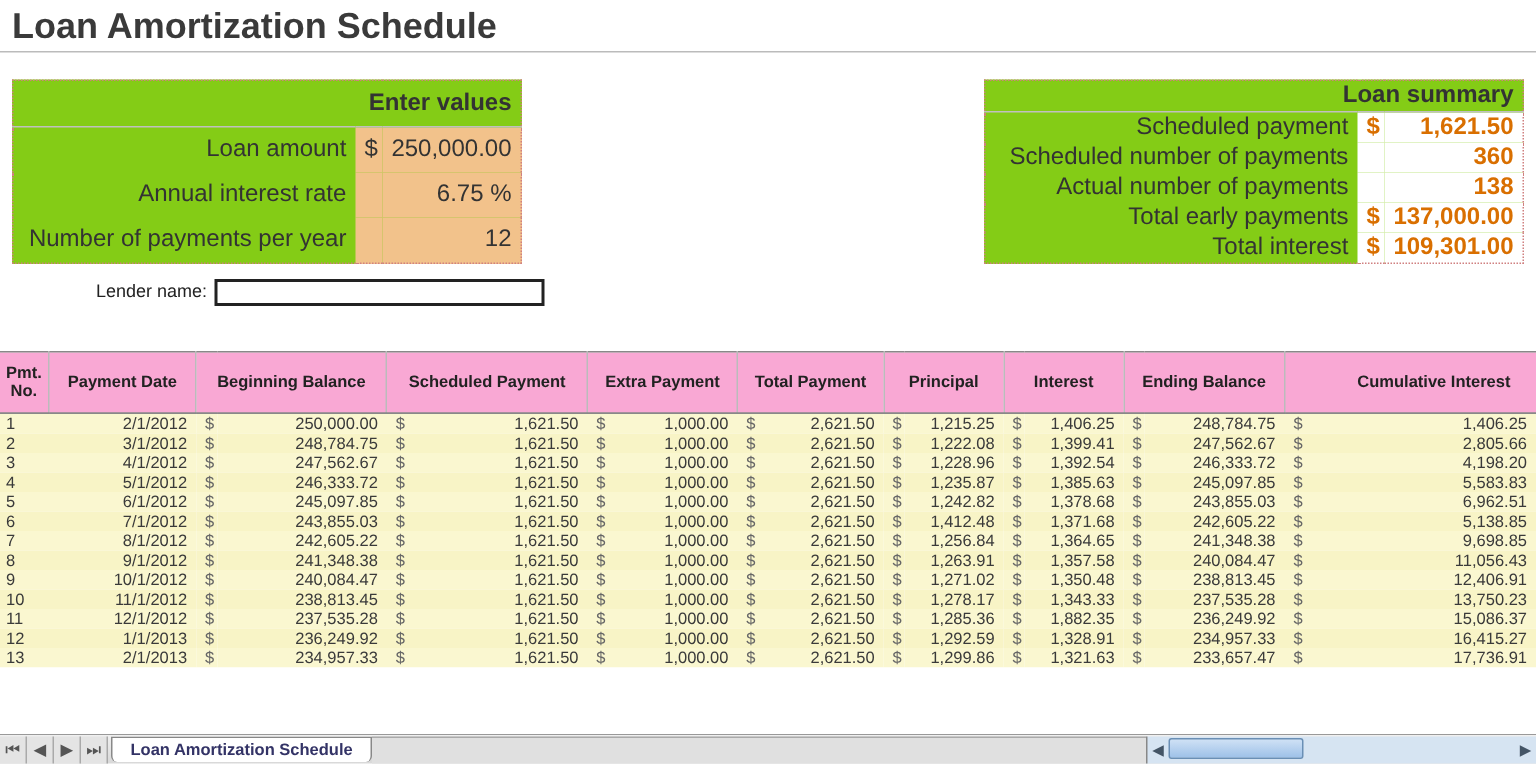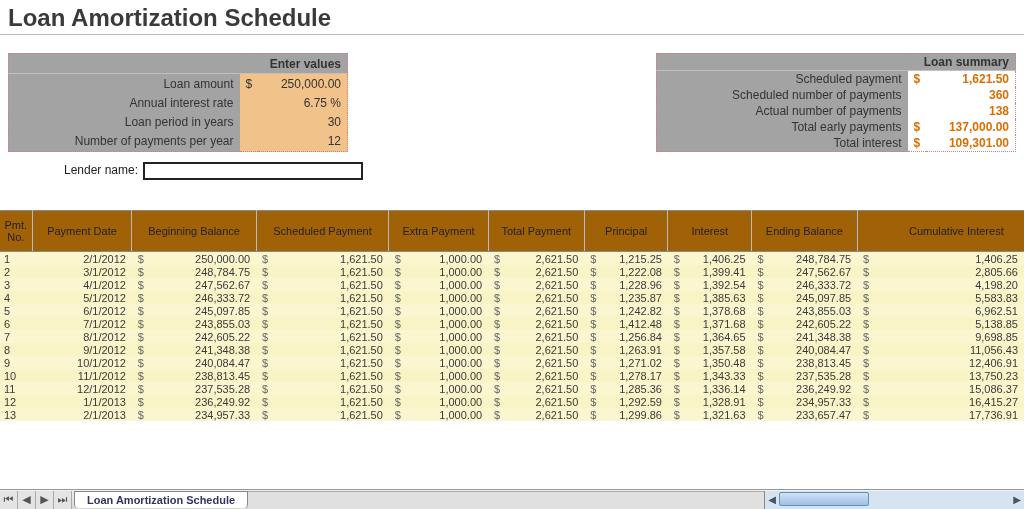--- a/index.html
+++ b/index.html
@@ -22,23 +22,23 @@
   }
   .top-panels {
     display: flex;
     justify-content: space-between;
     padding: 0 8px;
     margin-bottom: 10px;
   }
   .panel {
     border: 1px dotted #d08080;
     border-collapse: collapse;
-    font-size: 12px;
+    font-size: 16px;
     color: #333;
-    background: #a3a3a3;
+    background: #84cc16;
   }
   .panel td { padding: 1px 6px; vertical-align: middle; }
   .panel .hdr {
     font-weight: bold;
     text-align: right;
     border-bottom: 1px solid #c0c0c0;
   }
   .panel .lbl { text-align: right; }
   .panel .val {
     text-align: right;
@@ -70,23 +70,23 @@
     width: 100%;
     border-collapse: collapse;
     font-size: 11px;
   }
   .sched thead th {
     border-top: 1px solid #888;
     border-bottom: 1px solid #888;
     border-left: 1px solid #bbb;
     border-right: 1px solid #bbb;
     padding: 8px 4px;
-    font-weight: normal;
+    font-weight: bold;
     text-align: center;
-    background: #a16207;
+    background: #f9a8d4;
     color: #222;
   }
   .sched thead th:first-child { border-left: none; width:32px;}
   .sched thead th:last-child { border-right: none; padding-left: 35px; }
   .sched tbody td {
     padding: 1px 6px 0 6px;
     text-align: right;
     background: #faf7d0;
     color: #3a3a3a;
     border: none;
@@ -168,25 +168,20 @@
       <tbody id="ev-body">
         <tr>
           <td class="lbl">Loan amount</td>
           <td class="sym input-cell">$</td>
           <td class="val input-cell">250,000.00</td>
         </tr>
         <tr>
           <td class="lbl">Annual interest rate</td>
           <td class="sym input-cell"></td>
           <td class="val input-cell">6.75  %</td>
-        </tr>
-        <tr>
-          <td class="lbl">Loan period in years</td>
-          <td class="sym input-cell"></td>
-          <td class="val input-cell">30</td>
         </tr>
         <tr>
           <td class="lbl">Number of payments per year</td>
           <td class="sym input-cell"></td>
           <td class="val input-cell">12</td>
         </tr>
       </tbody>
   </table>
   <table class="panel right-panel">
     <tbody>
@@ -452,21 +447,21 @@
         <td>237,535.28</td>
         <td class="dollar">$</td>
         <td>1,621.50</td>
         <td class="dollar">$</td>
         <td>1,000.00</td>
         <td class="dollar">$</td>
         <td>2,621.50</td>
         <td class="dollar">$</td>
         <td>1,285.36</td>
         <td class="dollar">$</td>
-        <td>1,336.14</td>
+        <td>1,882.35</td>
         <td class="dollar">$</td>
         <td>236,249.92</td>
         <td class="dollar">$</td>
         <td>15,086.37</td>
       </tr>
       <tr>
         <td class="pmtno">12</td>
         <td>1/1/2013</td>
         <td class="dollar">$</td>
         <td>236,249.92</td>

